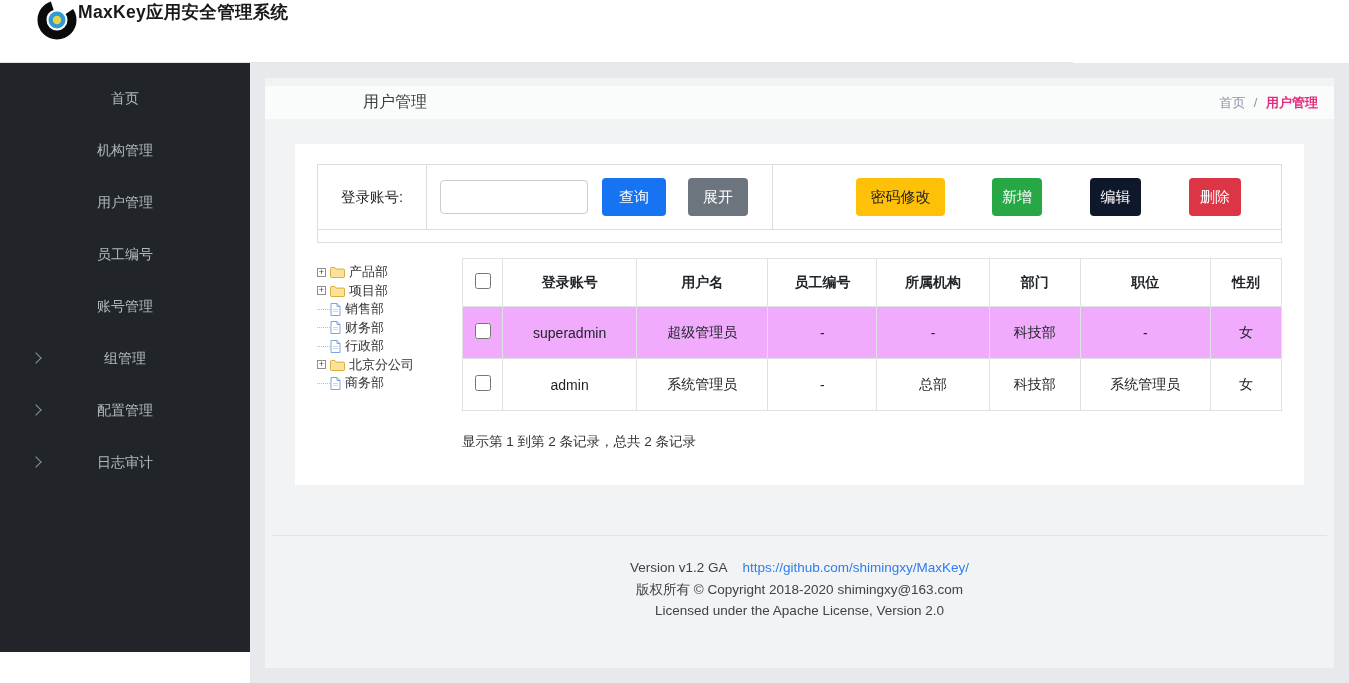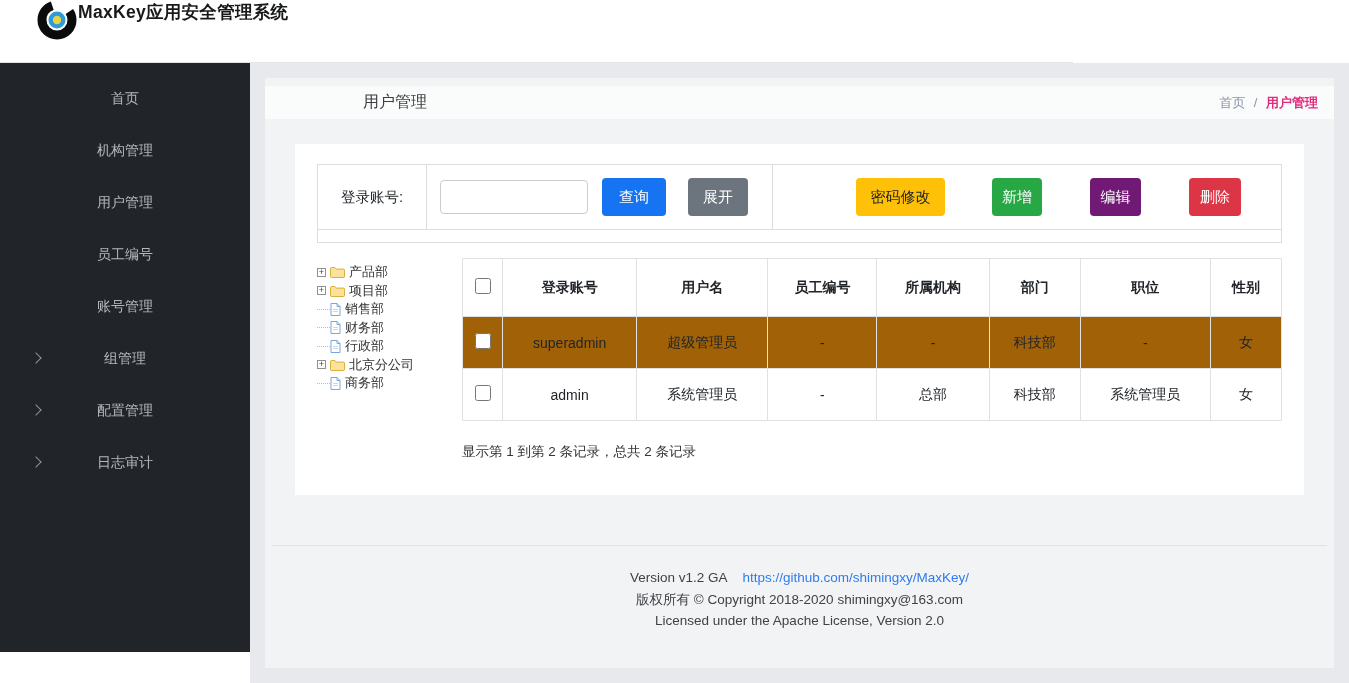--- a/index.html
+++ b/index.html
@@ -47,42 +47,42 @@
   .search-input { width:148px; height:34px; border:1px solid #ccc; border-radius:4px;
     margin-left:13px; padding:0 8px; font-size:14px; color:#333; outline:none; }
   .btn { border:none; border-radius:4px; color:#fff; font-size:15px; cursor:pointer;
     display:inline-flex; align-items:center; justify-content:center; }
   .btn-query  { width:64px; height:38px; background:#1673f2; margin-left:14px; }
   .btn-expand { width:60px; height:38px; background:#6c757d; margin-left:22px; }
   .search-actions-cell { flex:1; align-self:stretch; border-left:1px solid #ddd;
     display:flex; align-items:center; justify-content:flex-end; padding-right:40px;gap:23px; }
   .btn-pwd  { width:89px; height:38px; background:#ffc107; color:#212529; }
   .btn-add  { width:50px; height:38px; background:#28a745; margin-left:24px; }
-  .btn-edit { width:51px; height:38px; background:#701a75; margin-left:25px; }
+  .btn-edit { width:51px; height:38px; background:#0f172a; margin-left:25px; }
   .btn-del  { width:52px; height:38px; background:#dc3545; margin-left:25px; }
   .search-empty-row { height:13px; border-top:1px solid #ddd; background:#fff; }
 
   
   .grid { display:flex; margin-top:15px; }
   .tree-col { width:145px; padding-top:5px; }
   .tree-row { display:flex; align-items:center; height:18.5px; font-size:13px;
     color:#333; cursor:pointer; white-space:nowrap; }
   .expander { width:9px; height:9px; border:1px solid #909090; background:#fff;
     margin-right:4px; flex:0 0 auto; display:flex; align-items:center; justify-content:center;
     font-size:9px; line-height:7px; color:#444; }
   .expander::before { content:"+"; }
   .stub { width:13px; border-top:1px dotted #bdbdbd; flex:0 0 auto; }
   .tree-icon { margin-right:4px; flex:0 0 auto; display:flex; }
 
   .table-col { flex:1; }
   table.users { width:100%; border-collapse:collapse; table-layout:fixed; }
   .users th, .users td { border:1px solid #dfe1e3; text-align:center; color:#212529; }
-  .users th { height:58px; font-size:14px; font-weight:bold; background:#fff; }
+  .users th { height:48px; font-size:14px; font-weight:bold; background:#fff; }
   .users td { height:52px; font-size:14px; }
-  .users tr.striped td { background:#a16207;margin-left:44px; }
+  .users tr.striped td { background:#f0abfc;margin-left:44px; }
   .users input[type=checkbox] { width:16px; height:16px; cursor:pointer; }
   .summary { margin-top:22px; font-size:13.5px; color:#333; }
 
   
   .footer-sep { border-top:1px solid #e2e3e5; margin:50px 7px 0; }
   .footer { text-align:center; padding-top:21px; font-size:13.5px; color:#3f4347; line-height:21.5px; }
   .footer a { color:#2e7cf0; text-decoration:none; margin-left:12px; cursor:pointer; }
 </style>
 </head>
 <body>

